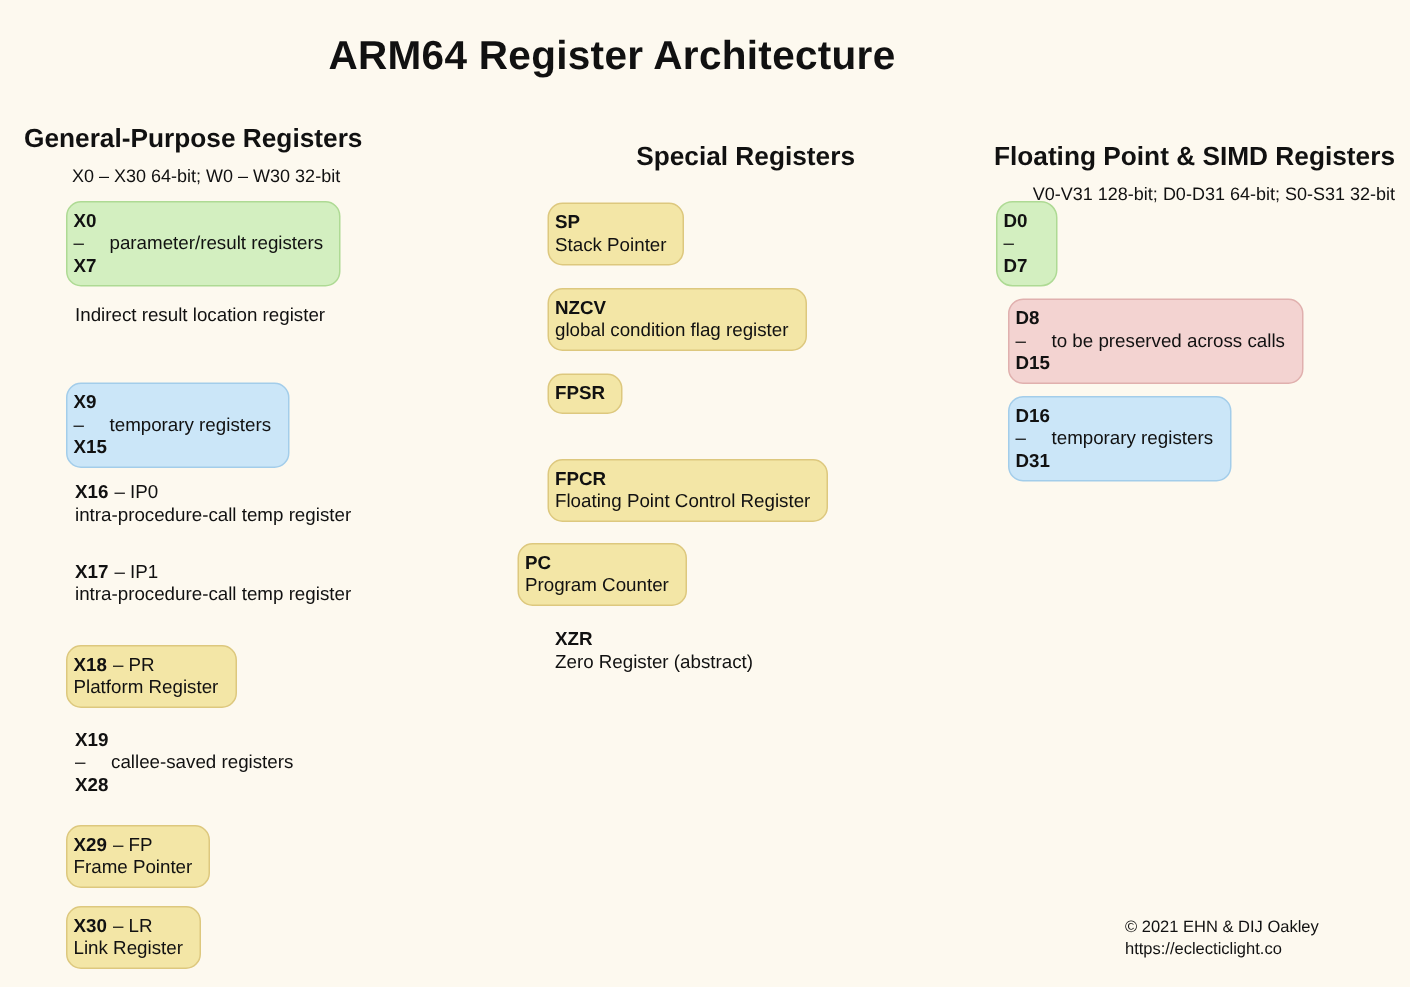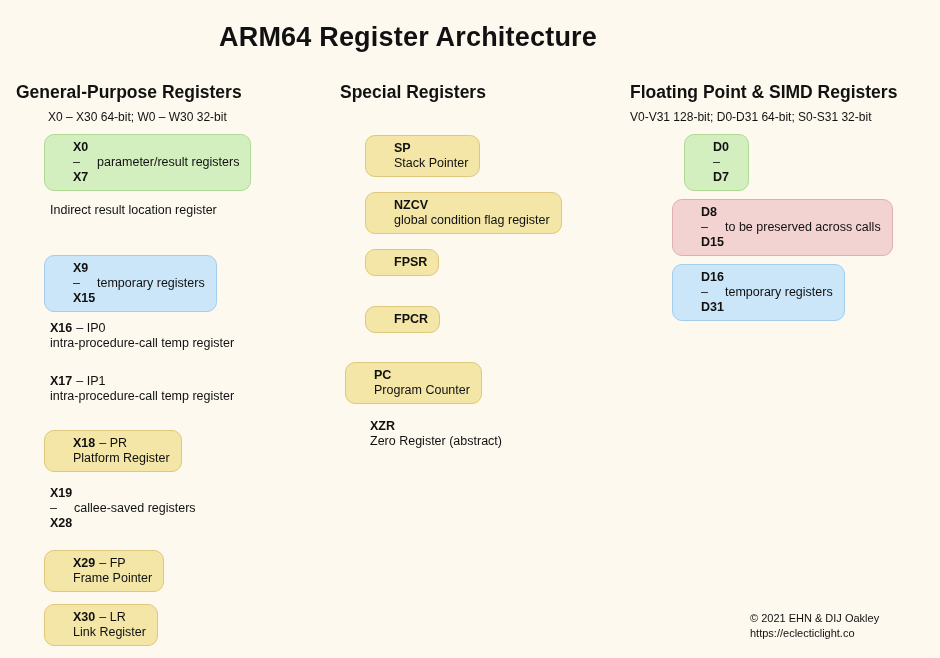--- a/index.html
+++ b/index.html
@@ -12,32 +12,32 @@
     overflow:hidden;
   }
   .title {
     position:absolute; top:22px; left:0; width:816px;
     text-align:center; font-size:27px; font-weight:700; letter-spacing:0.2px;
   }
   .col-header { position:absolute; font-size:17.5px; font-weight:700; white-space:nowrap; }
   .col-sub { position:absolute; font-size:12px; white-space:nowrap; }
   .item { position:absolute; font-size:12.5px; line-height:1.2; white-space:nowrap; }
   .box {
-    border-radius:10px; padding:5px 11px 5px 28px; border:1.5px solid transparent;
+    border-radius:10px; padding:5px 11px 5px 4px; border:1.5px solid transparent;
     width:max-content;
   }
   .green  { background:#d3efc0; border-color:#aeda94; }
   .blue   { background:#cbe6f8; border-color:#a3cdea; }
   .yellow { background:#f3e6a6; border-color:#ddc87e; }
   .pink   { background:#f3d3d1; border-color:#e0b0ae; }
   .b { font-weight:700; }
   .range-line { display:flex; }
   .dash { display:inline-block; width:24px; }
   .alias { margin-left:4px; }
-  .center { text-align:left; }
+  .center { text-align:right;margin-top:12px; }
   .footer { position:absolute; font-size:11px; line-height:1.4; white-space:nowrap; }
 </style>
 </head>
 <body>
 
 <div class="title">ARM64 Register Architecture</div>
 
 <div>
   <div class="col-header" style="left:16px; top:82px;">General-Purpose Registers</div>
   <div class="col-sub" style="left:48px; top:110px;">X0 – X30 64-bit; W0 – W30 32-bit</div>
@@ -111,38 +111,39 @@
     <div class="b">NZCV</div>
     <div>global condition flag register</div>
   </div>
 
   <div class="item box yellow" style="left:365px; top:249px;">
     <div class="b">FPSR</div>
   </div>
 
   <div class="item box yellow" style="left:365px; top:306px;">
     <div class="b">FPCR</div>
+    <div>Floating Point Control Register</div>
   </div>
 
   <div class="item box yellow" style="left:345px; top:362px;">
     <div class="b">PC</div>
     <div>Program Counter</div>
   </div>
 
   <div class="item" style="left:370px; top:419px;">
     <div class="b">XZR</div>
     <div>Zero Register (abstract)</div>
   </div>
 </div>
 
 <div>
   <div class="col-header center" style="left:630px; top:82px; width:300px;">Floating Point &amp; SIMD Registers</div>
   <div class="col-sub center" style="left:630px; top:110px; width:300px;">V0-V31 128-bit; D0-D31 64-bit; S0-S31 32-bit</div>
 
-  <div class="item box green" style="left:684px; top:134px;">
+  <div class="item box green" style="left:664px; top:134px;border-radius:11px;">
     <div class="b">D0</div>
     <div class="range-line">
       <span class="dash">–</span>
     </div>
     <div class="b">D7</div>
   </div>
 
   <div class="item box pink" style="left:672px; top:199px;">
     <div class="b">D8</div>
     <div class="range-line">

